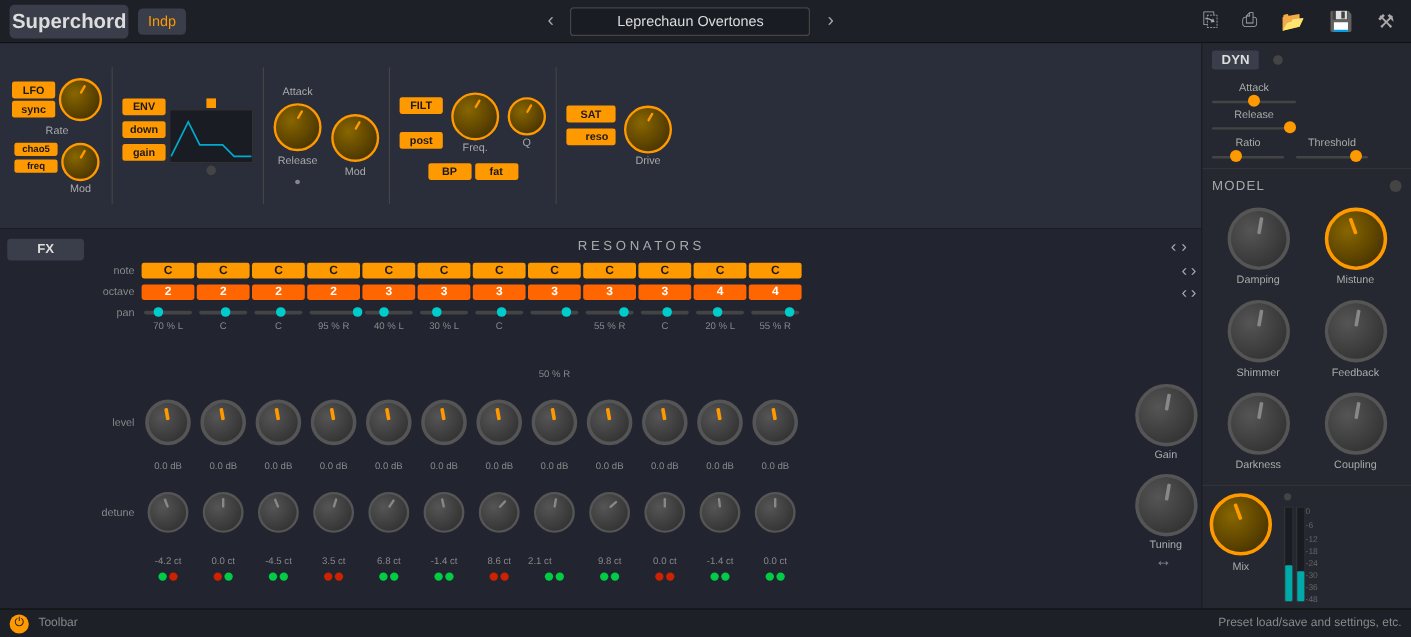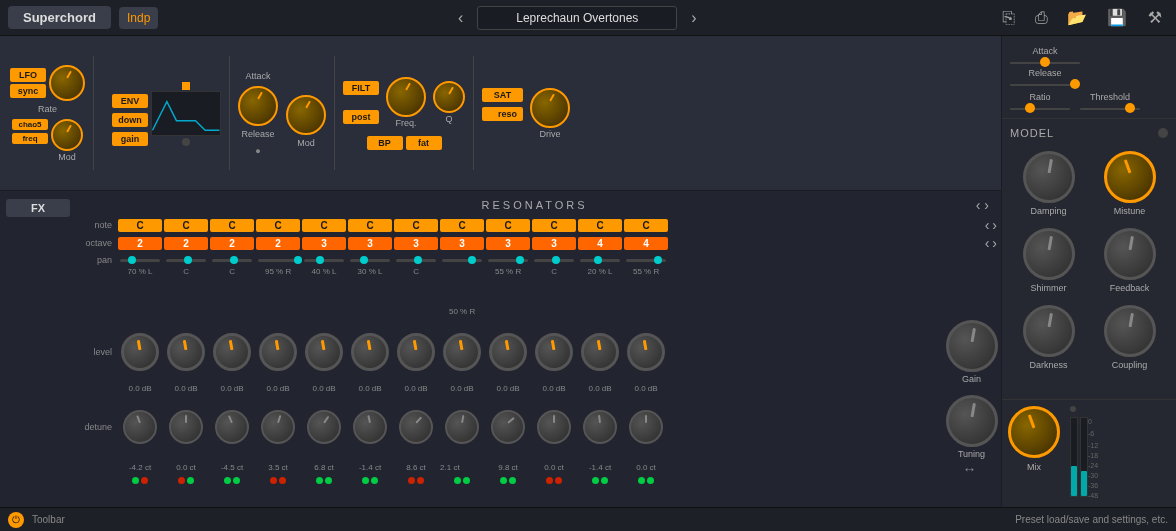--- a/index.html
+++ b/index.html
@@ -2,21 +2,21 @@
 <html><head>
   <meta charset="utf-8">
   <style>
     * { box-sizing: border-box; margin: 0; padding: 0; }
     body { background: #1a1a2e; font-family: Arial, sans-serif; font-size: 11px; color: #ccc; width: 1176px; height: 531px; overflow: hidden; }
 
     .app { width: 1176px; height: 531px; background: #2a2d3a; display: flex; flex-direction: column; }
 
     
     .top-bar { background: #1e2028; height: 36px; display: flex; align-items: center; padding: 0 8px; gap: 8px; border-bottom: 1px solid #111; }
-    .plugin-name { background: #3a3d4a; color: #ddd; padding: 4px 15px; border-radius: 4px; font-weight: bold; font-size: 13px; }
+    .plugin-name { background: #3a3d4a; color: #ddd; padding: 4px 2px; border-radius: 4px; font-weight: bold; font-size: 17px; }
     .logo-btn { background: #3a3d4a; color: #ff9900; padding: 4px 8px; border-radius: 4px; font-size: 12px; }
     .nav-arrow { background: none; border: none; color: #aaa; font-size: 16px; cursor: pointer; padding: 2px 6px; }
     .preset-name { background: #1a1c24; border: 1px solid #444; color: #ddd; padding: 4px 20px; border-radius: 3px; font-size: 12px; text-align: center; min-width: 200px; }
     .spacer { flex: 1; }
     .icon-btn { color: #aaa; font-size: 16px; padding: 2px 6px; cursor: pointer; }
 
     
     .main-content { display: flex; flex: 1; overflow: hidden; }
 
     
@@ -126,21 +126,21 @@
             <div style="display:flex;flex-direction:column;align-items:center;gap:1px;">
               <div class="orange-knob" style="width:32px;height:32px;"></div>
               <div class="knob-label">Mod</div>
             </div>
           </div>
         </div>
 
         <div class="divider-v"></div>
 
         <div class="section-group">
-          <div style="display:flex;gap:3px;align-items:flex-end;margin-left:10px;">
+          <div style="display:flex;gap:3px;align-items:flex-start;">
             <div class="btn-pair" style="margin-top:2px;">
               <div class="mini-btn">ENV</div>
               <div class="mini-btn" style="margin-top:3px;">down</div>
               <div class="mini-btn" style="margin-top:3px;">gain</div>
             </div>
             <div style="display:flex;flex-direction:column;align-items:center;gap:1px;margin-top:2px;">
               <div style="width:8px;height:8px;background:#ff9900;border-radius:50;"></div>
               <div class="waveform" style="width:70px;height:45px;">
                 <svg viewBox="0 0 70 45">
                   <polyline points="0,40 15,10 25,30 45,30 55,40 70,40" stroke="#00aacc" stroke-width="1.5" fill="none"></polyline>
@@ -587,20 +587,24 @@
 
           </div>
         </div>
       </div>
 
     </div>
 
     <div class="right-panel">
 
       <div class="dyn-section">
+        <div class="dyn-header">
+          <div class="dyn-btn">DYN</div>
+          <div style="width:8px;height:8px;background:#444;border-radius:50%;margin-left:4px;"></div>
+        </div>
         <div class="dyn-sliders">
           <div style="display:flex;flex-direction:column;gap:4px;">
             <div class="slider-group">
               <div class="slider-label">Attack</div>
               <div class="slider-track-h">
                 <div class="track-line"></div>
                 <div class="track-dot" style="left:30px;background:#ff9900;"></div>
               </div>
             </div>
             <div class="slider-group">

